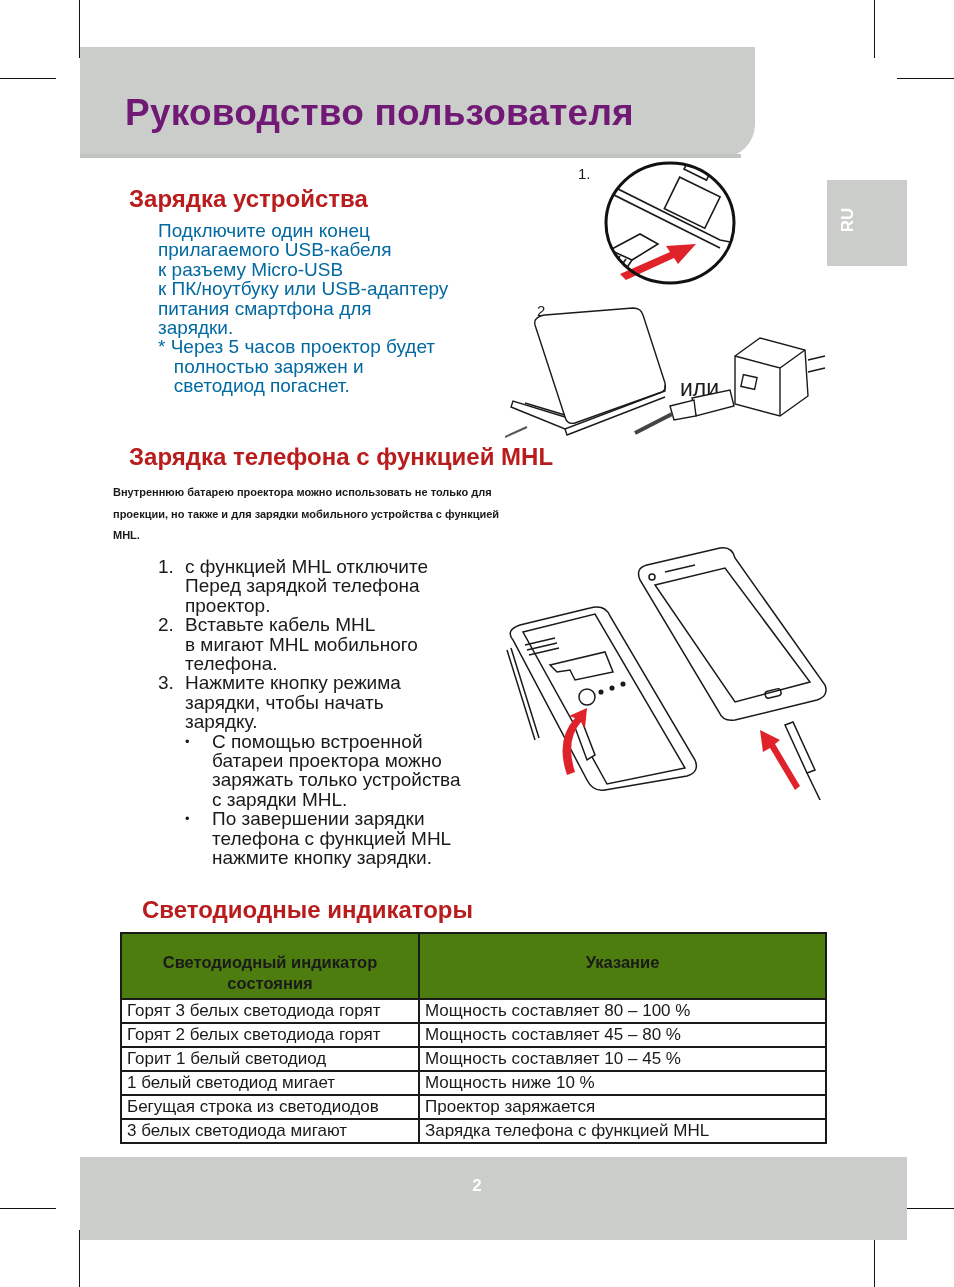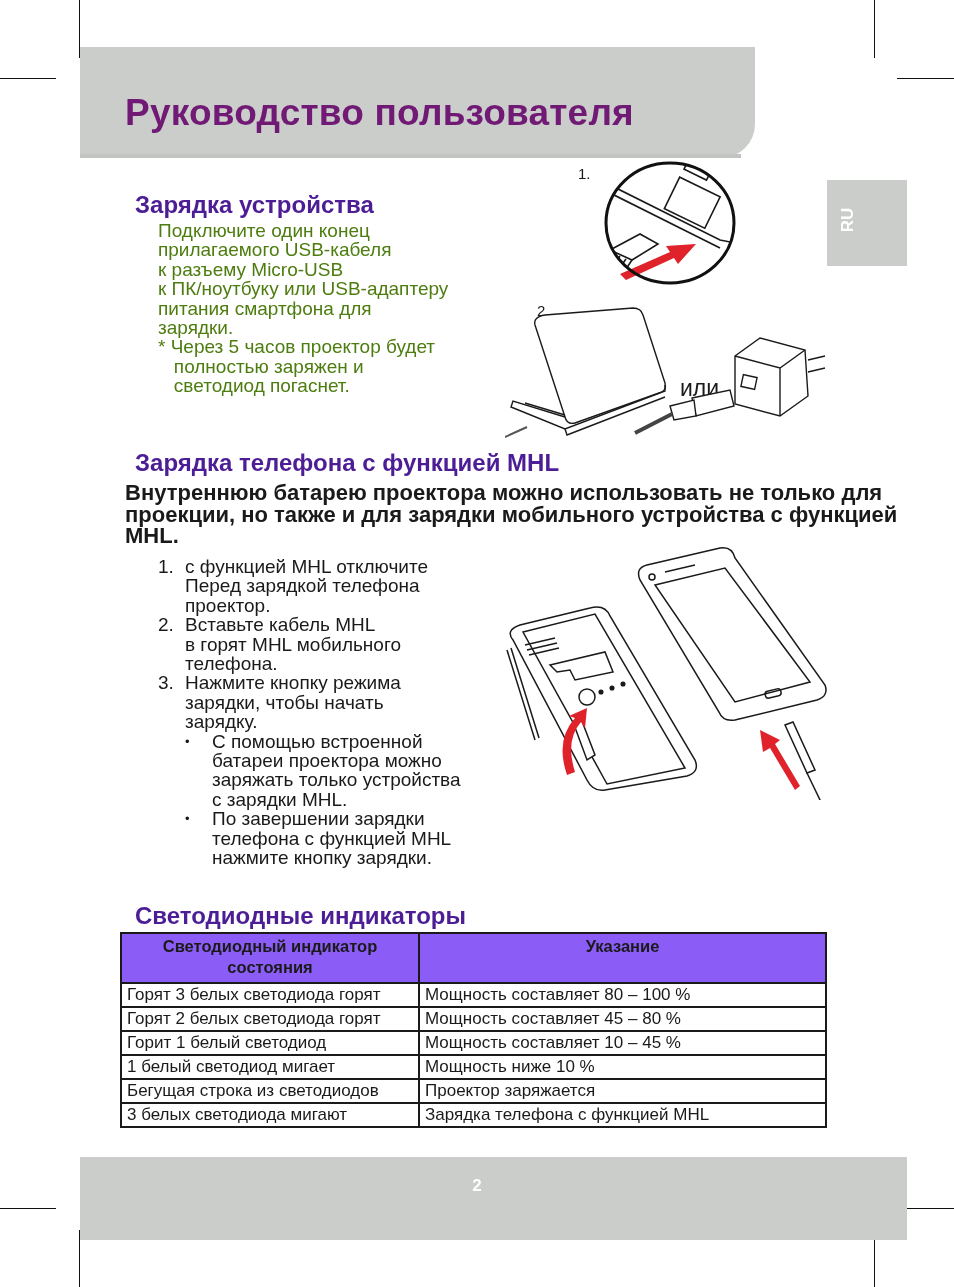--- a/index.html
+++ b/index.html
@@ -11,43 +11,43 @@
   .header-band { position: absolute; left: 80px; top: 47px; width: 675px; height: 111px;
                  background: #cbcdca; border-bottom-right-radius: 34px; }
   .header-band .shade { position: absolute; left: 0; right: 14px; bottom: 0; height: 4px; background: #c2c4c1; }
   .page-title { position: absolute; left: 125px; top: 92px; font-size: 37px; font-weight: bold;
                 color: #701a75; letter-spacing: 0.2px; white-space: nowrap; }
 
   .lang-tab { position: absolute; left: 827px; top: 180px; width: 80px; height: 86px; background: #cbcdca; }
   .lang-tab span { position: absolute; left: 6px; top: 30px; transform: rotate(-90deg);
                    color: #fff; font-weight: bold; font-size: 17px; width: 30px; text-align: center; }
 
-  h2 { position: absolute; margin: 10px; font-size: 24px; font-weight: bold; color: #4c1d95; white-space: nowrap; }
-
-  .para { position: absolute; font-size: 19px; line-height: 19.4px; color: #4d7c0f; }
+  h2 { position: absolute; margin: 4px; font-size: 24px; font-weight: bold; color: #b91c1c; white-space: nowrap; }
+
+  .para { position: absolute; font-size: 19px; line-height: 19.4px; color: #0369a1; }
   .para div { white-space: nowrap; }
 
-  .bold-para { position: absolute; left: 125px; top: 482px; width: 700px; font-size: 22px;
+  .bold-para { position: absolute; left: 113px; top: 482px; width: 700px; font-size: 11px;
                font-weight: bold; line-height: 21.5px; }
   .bold-para div { white-space: nowrap; }
 
   .steps { position: absolute; left: 158px; top: 557px; font-size: 19px; line-height: 19.4px; }
   .step-row { position: relative; padding-left: 27px; }
   .step-row .num { position: absolute; left: 0; top: 0; }
   .bullet-row { position: relative; padding-left: 54px; }
   .bullet-row .dot { position: absolute; left: 27px; top: 0; font-size: 13px; }
   .steps .line { white-space: nowrap; }
 
   .illus-label { position: absolute; font-size: 15px; color: #1a1a1a; }
 
   table.led { position: absolute; left: 120px; top: 932px; width: 707px; border-collapse: collapse;
               font-size: 17px; }
   table.led th, table.led td { border: 2px solid #1a1a1a; padding: 0 5px; vertical-align: top; }
-  table.led th { background: #8b5cf6; font-weight: bold; font-size: 16.5px; 
-                 height: 46px; line-height: 21px; padding-top: 2px; }
+  table.led th { background: #4d7c0f; font-weight: bold; font-size: 16.5px; 
+                 height: 46px; line-height: 21px; padding-top: 18px; }
   table.led td { height: 22px; line-height: 22px; white-space: nowrap; }
   table.led td.c1 { width: 286px; margin-top: 11px; }
 
   .footer-band { position: absolute; left: 80px; top: 1157px; width: 827px; height: 83px; background: #cbcdca; }
   .page-num { position: absolute; left: 0; right: 0; top: 1176px; text-align: center; color: #fff;
               font-weight: bold; font-size: 17px; }
 </style>
 </head>
 <body>
 
@@ -137,21 +137,21 @@
 <div class="steps">
   <div class="step-row">
     <span class="num">1.</span>
     <div class="line">с функцией MHL отключите</div>
     <div class="line">Перед зарядкой телефона</div>
     <div class="line">проектор.</div>
   </div>
   <div class="step-row">
     <span class="num">2.</span>
     <div class="line">Вставьте кабель MHL</div>
-    <div class="line">в горят MHL мобильного</div>
+    <div class="line">в мигают MHL мобильного</div>
     <div class="line">телефона.</div>
   </div>
   <div class="step-row">
     <span class="num">3.</span>
     <div class="line">Нажмите кнопку режима</div>
     <div class="line">зарядки, чтобы начать</div>
     <div class="line">зарядку.</div>
   </div>
   <div class="bullet-row">
     <span class="dot">•</span>
@@ -189,21 +189,21 @@
     <rect x="270" y="150" width="16" height="7" rx="3" transform="rotate(-14 278 153)"></rect>
 
     <path d="M290 185 L298 182 L320 230 L312 233 Z" fill="#fff"></path>
     <path d="M312 233 L326 262"></path>
   </g>
 
   <path d="M72 235 Q60 200 80 178 L74 176 L92 168 L90 188 L86 182 Q70 200 80 232 Z" fill="#e0222b"></path>
   <path d="M300 250 L275 208 L268 212 L265 190 L285 200 L280 204 L305 246 Z" fill="#e0222b"></path>
 </svg>
 
-<h2 style="left:125px;top:892px;">Светодиодные индикаторы</h2>
+<h2 style="left:138px;top:892px;">Светодиодные индикаторы</h2>
 
 <table class="led">
   <thead>
     <tr>
       <th style="width:286px;">Светодиодный индикатор состояния</th>
       <th>Указание</th>
     </tr>
   </thead>
   <tbody>
     <tr>

